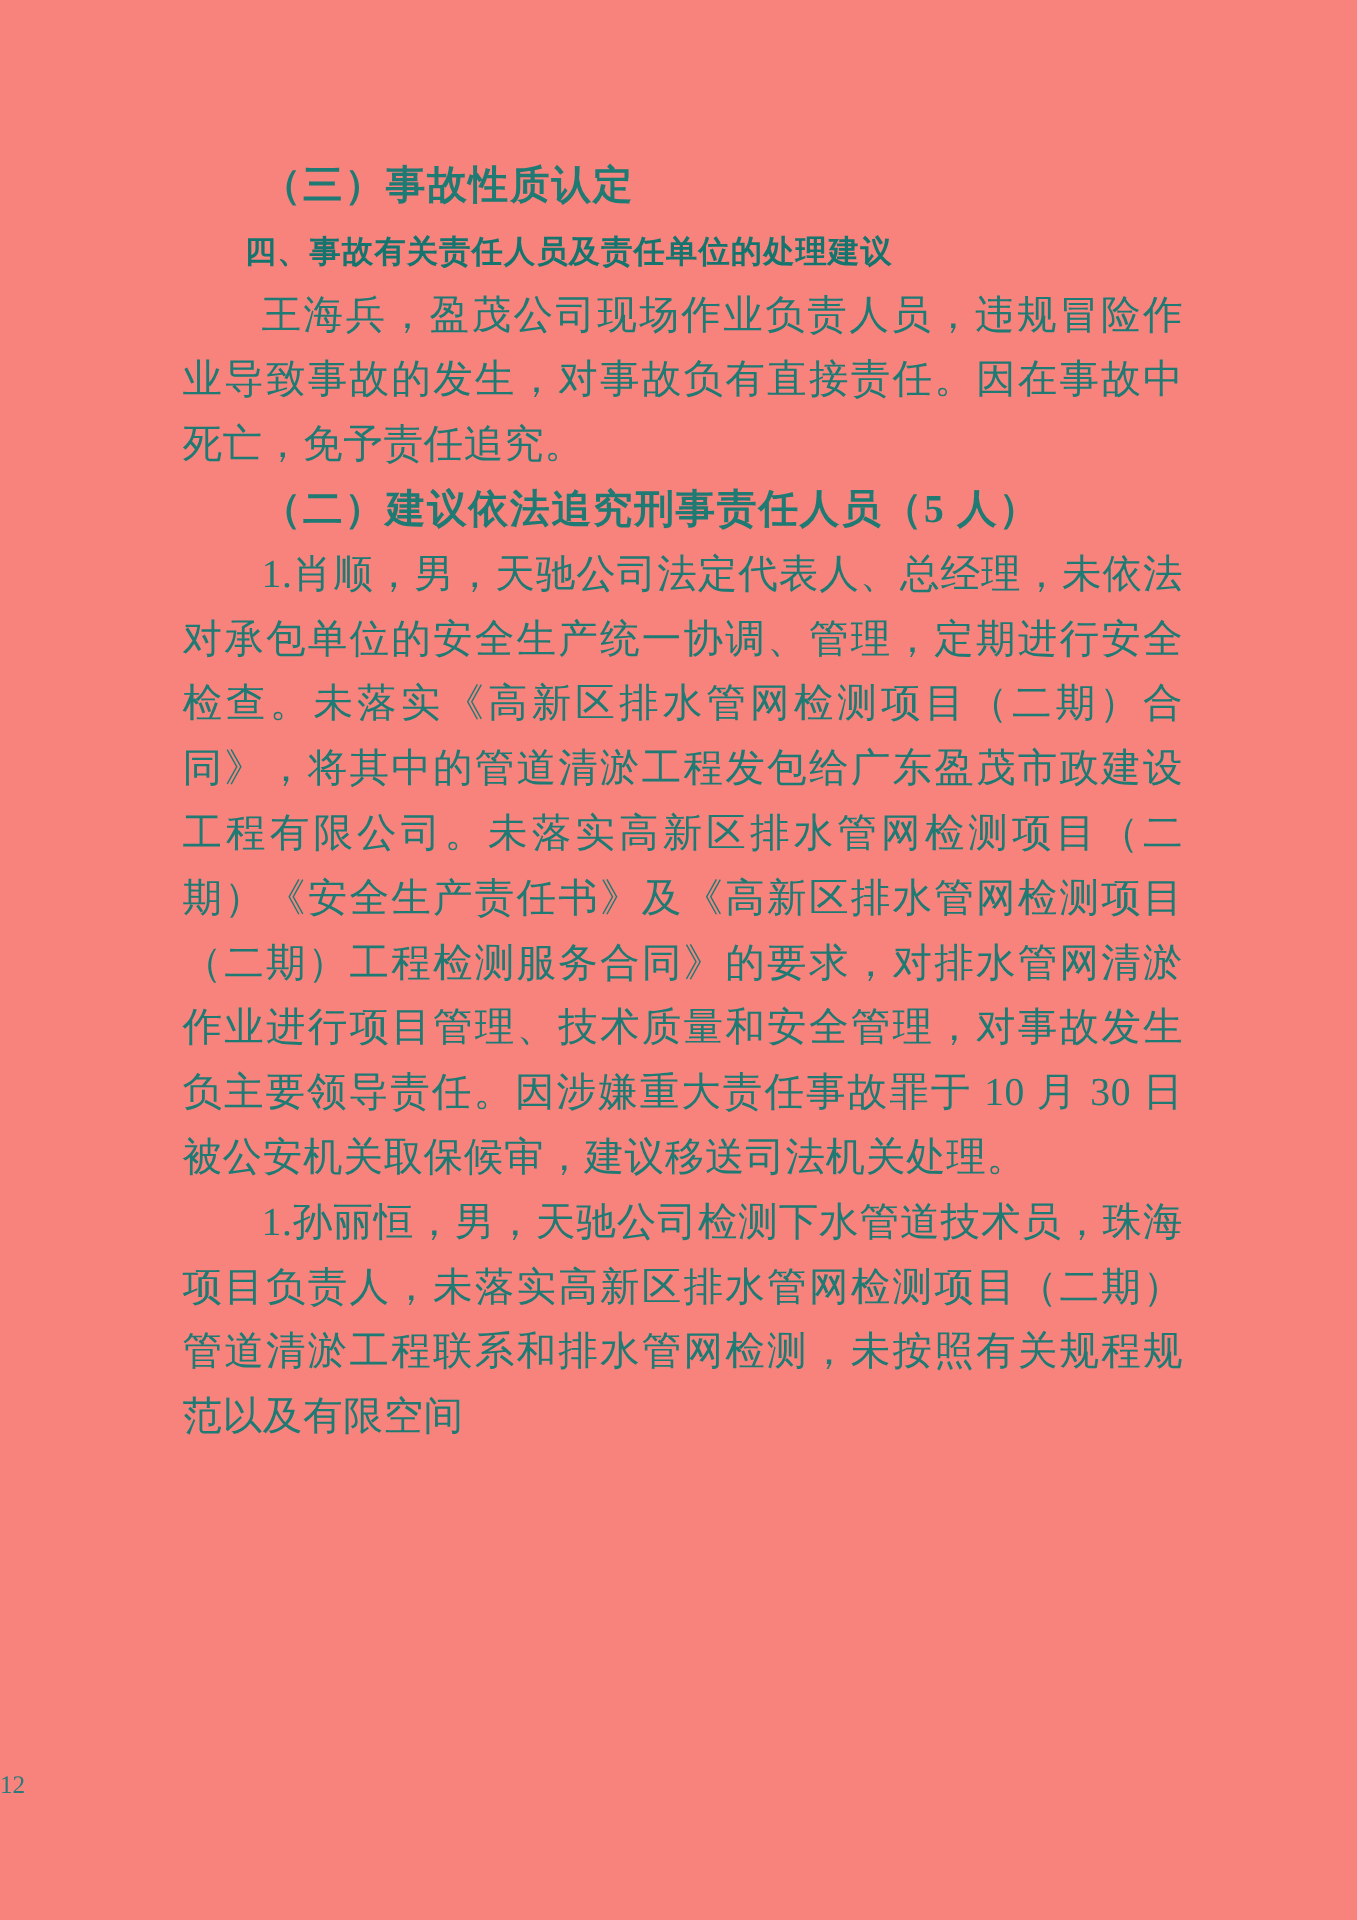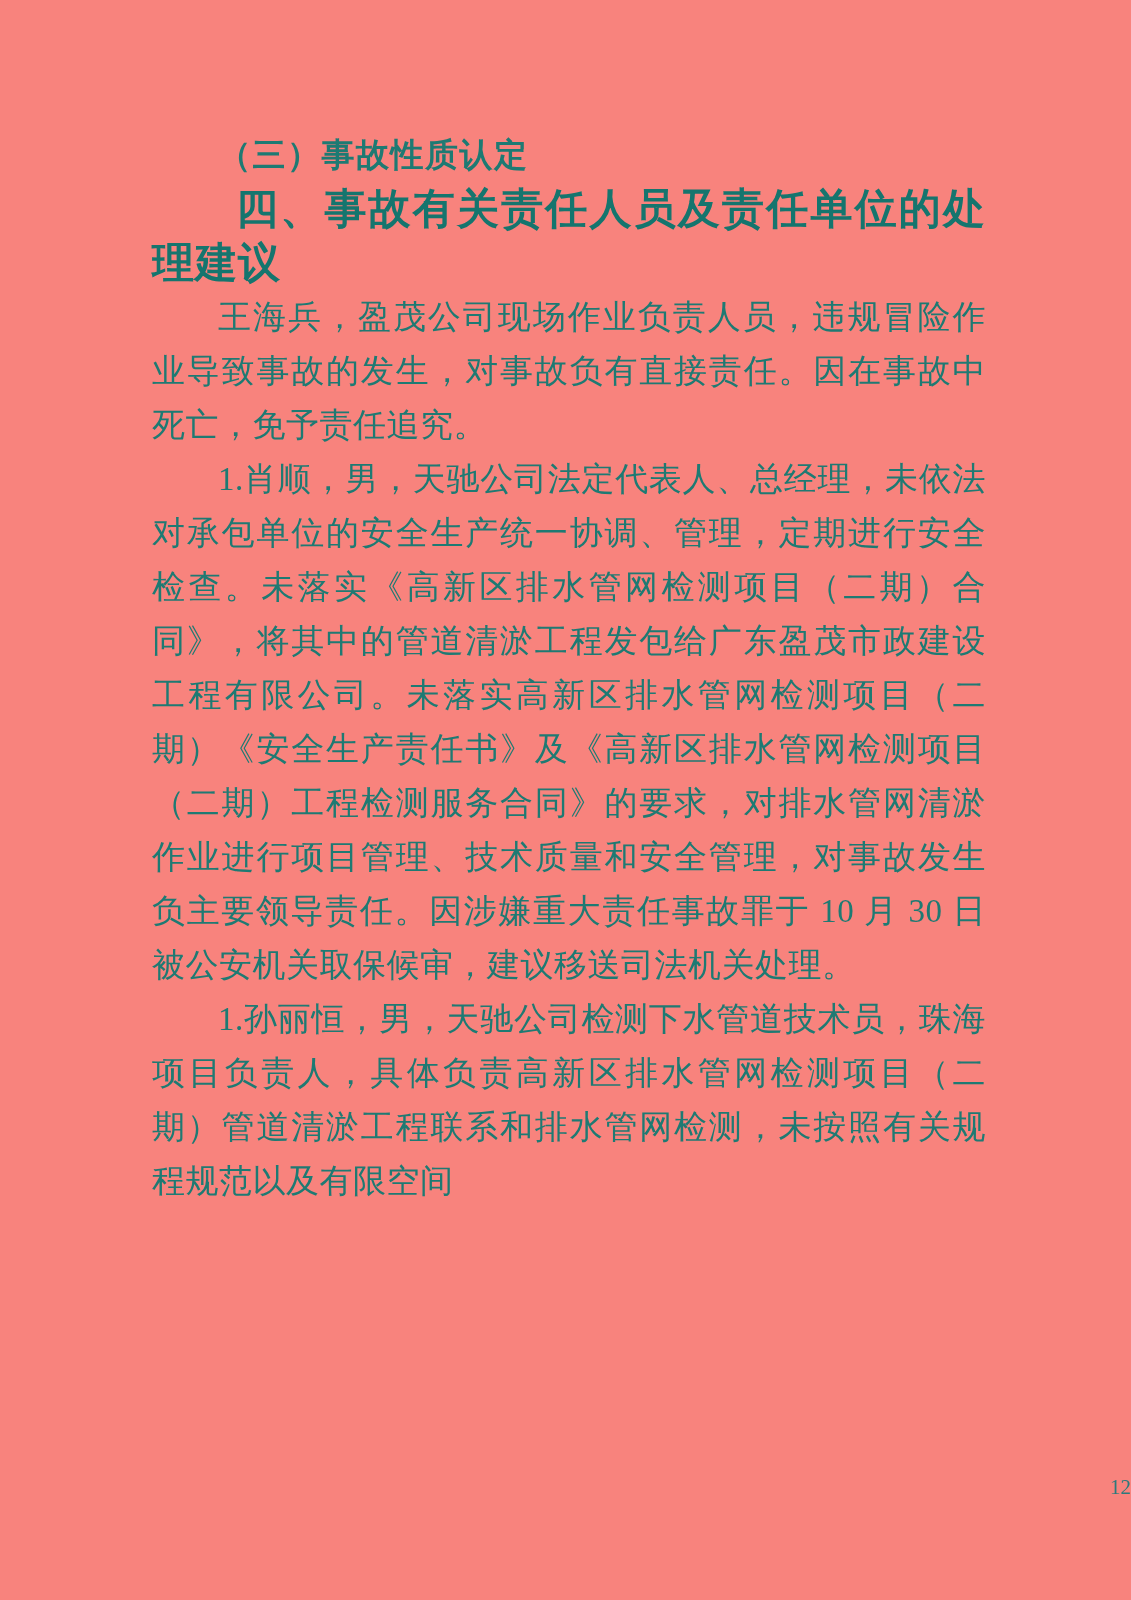--- a/index.html
+++ b/index.html
@@ -18,49 +18,50 @@
     letter-spacing:0.5px;
   }
   .content p{margin:0;text-indent:2em;}
   .h-kai{
     font-weight:bold;
     letter-spacing:1.5px;
   }
   .h-hei{
     font-family:"Liberation Sans","DejaVu Sans",sans-serif;
     font-weight:bold;
-    font-size:42px;
+    font-size:26px;
     color:#15756e;
     letter-spacing:1px;
   }
   .lead{font-weight:normal;}
   .page-number{
     position:absolute;top:1472px;left:0;width:100%;
-    text-align:right;
+    text-align:left;
     font-size:21px;line-height:30px;
     color:#2b7a7c;
     font-family:"Liberation Serif","DejaVu Serif",serif;
   }
 </style>
 </head>
 <body>
 
 <div class="page">
   <div class="content">
 
     <p class="h-kai">（三）事故性质认定</p>
 
 
     <p class="h-hei">四、事故有关责任人员及责任单位的处理建议</p>
 
 
 
     <p><span class="lead">王海兵，</span><span>盈茂公司现场作业负责人员，违规冒险作业导致事故的发生，对事故负有直接责任。因在事故中死亡，免予责任追究。</span></p>
 
+    <p class="h-kai">（二）建议依法追究刑事责任人员（5 人）</p>
 
     <p><span class="lead">1.肖顺，</span><span>男，天驰公司法定代表人、总经理，未依法对承包单位的安全生产统一协调、管理，定期进行安全检查。未落实《高新区排水管网检测项目（二期）合同》，将其中的管道清淤工程发包给广东盈茂市政建设工程有限公司。未落实高新区排水管网检测项目（二期）《安全生产责任书》及《高新区排水管网检测项目（二期）工程检测服务合同》的要求，对排水管网清淤作业进行项目管理、技术质量和安全管理，对事故发生负主要领导责任。因涉嫌重大责任事故罪于 10 月 30 日被公安机关取保候审，建议移送司法机关处理。</span></p>
 
-    <p><span class="lead">1.孙丽恒，</span><span>男，天驰公司检测下水管道技术员，珠海项目负责人，具体负责高新区排水管网检测项目（二期）管道清淤工程联系和排水管网检测，未按照有关规程规范以及有限空间</span></p>
+    <p><span class="lead">1.孙丽恒，</span><span>男，天驰公司检测下水管道技术员，珠海项目负责人，未落实高新区排水管网检测项目（二期）管道清淤工程联系和排水管网检测，未按照有关规程规范以及有限空间</span></p>
 
   </div>
 
   <div class="page-number">12</div>
 </div>
 
 </body></html>

